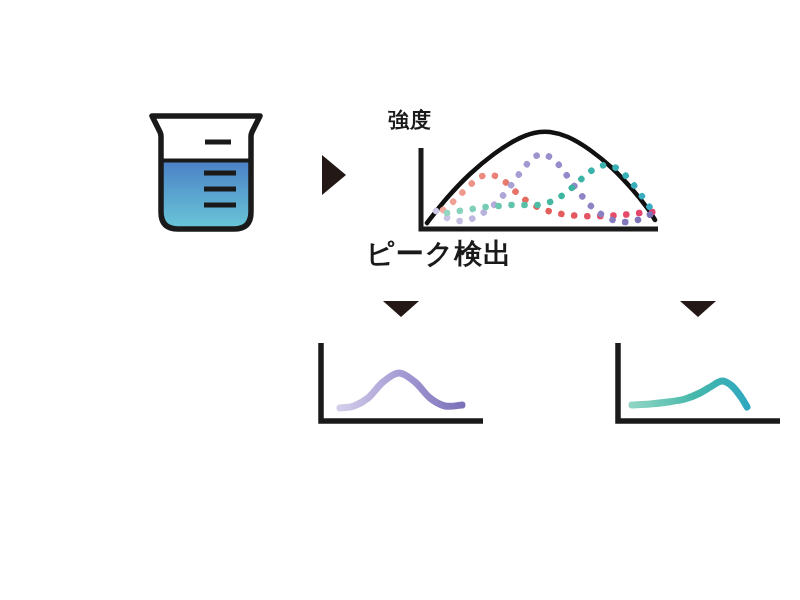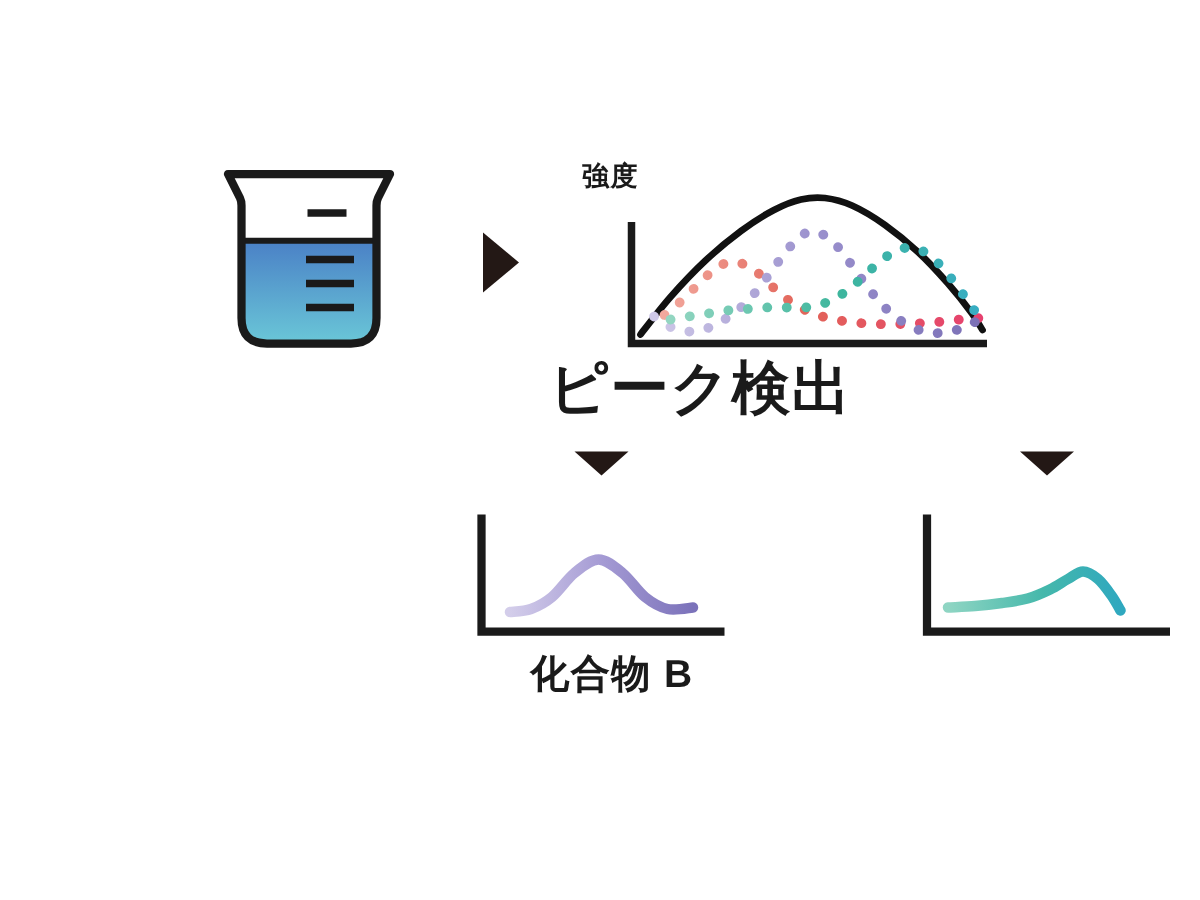--- a/index.html
+++ b/index.html
@@ -2,22 +2,22 @@
 <html><head>
 <meta charset="utf-8">
 <style>
   html,body{margin:0;padding:0;background:#fff;}
   .canvas{
     position:relative;width:800px;height:600px;background:#fff;overflow:hidden;
     font-family:"Liberation Sans","DejaVu Sans",sans-serif;color:#1a1a1a;
   }
   .abs{position:absolute;}
   .jp-label{font-weight:600;color:#1a1a1a;line-height:1.2;white-space:nowrap;letter-spacing:1px;}
-  .ylabel{font-size:18px;}
-  .caption{font-size:39px;}
+  .ylabel{font-size:21px;}
+  .caption{font-size:28px;}
   .compound{position:absolute;top:300px;width:170px;height:175px;}
   .compound .down-arrow{display:block;margin:0 auto;}
   .compound .cchart{display:block;margin-top:22px;}
   .compound .clabel{margin-top:6px;text-align:center;padding-left:14px;font-size:26px;}
 </style>
 </head>
 <body>
 
 <div class="canvas">
 
@@ -82,21 +82,20 @@
         <defs>
           <linearGradient id="cg1" gradientUnits="userSpaceOnUse" x1="24" y1="0" x2="146" y2="0">
             <stop offset="0%" stop-color="#d3cdea"></stop>
             <stop offset="50%" stop-color="#a59bd4"></stop>
             <stop offset="100%" stop-color="#7b72ba"></stop>
           </linearGradient>
         </defs>
         <path d="M5 3 L5 81 L167 81" fill="none" stroke="#1a1a1a" stroke-width="5.5"></path>
         <path d="M24 68 C26.3 67.7 33.3 67.7 38 66 C42.7 64.3 47.2 62.0 52 58 C56.8 54.0 61.8 46.2 67 42 C72.2 37.8 77.7 33.0 83 33 C88.3 33.0 93.8 37.8 99 42 C104.2 46.2 109.0 54.0 114 58 C119.0 62.0 123.7 64.8 129 66 C134.3 67.2 143.2 65.2 146 65" fill="none" stroke="url(#cg1)" stroke-width="7" stroke-linecap="round"></path>
       </svg>
-    <div class="clabel jp-label">化合物 B</div>
   </div>
 
   <div class="compound" style="left:613px">
     <svg class="down-arrow" width="38" height="18" viewBox="0 0 38 18">
       <polygon points="1,1 37,1 19,17" fill="#231815"></polygon>
     </svg>
     <svg class="cchart" width="170" height="88" viewBox="0 0 170 88">
         <defs>
           <linearGradient id="cg2" gradientUnits="userSpaceOnUse" x1="19" y1="0" x2="134" y2="0">
             <stop offset="0%" stop-color="#8fd5c3"></stop>

